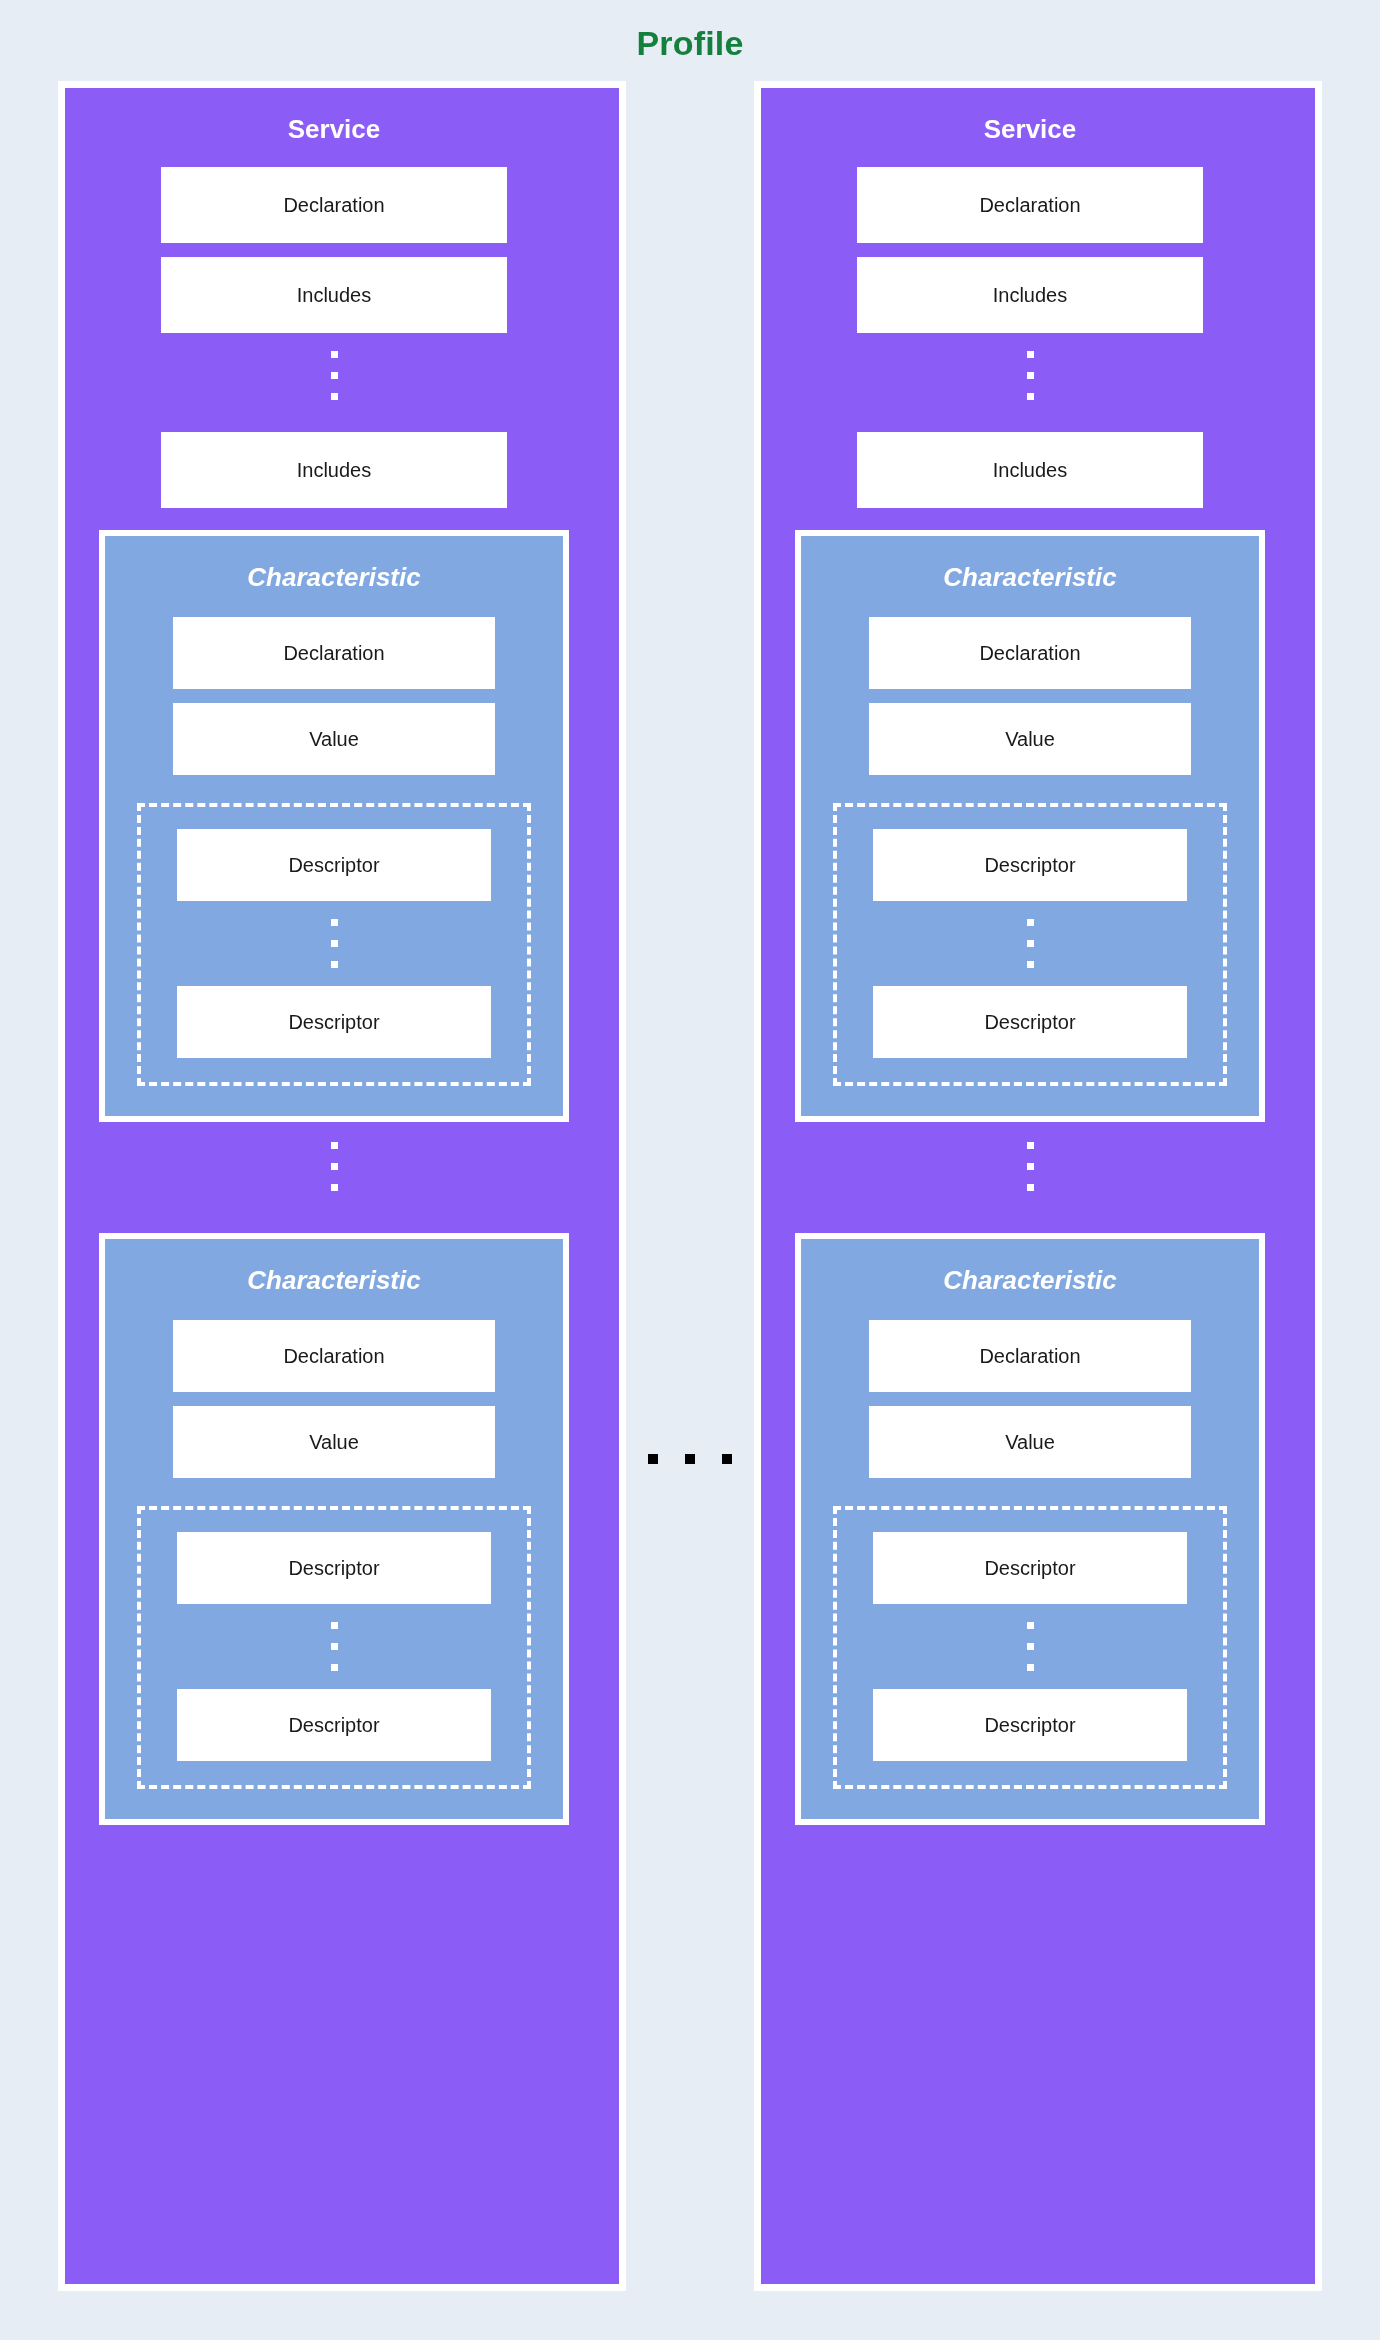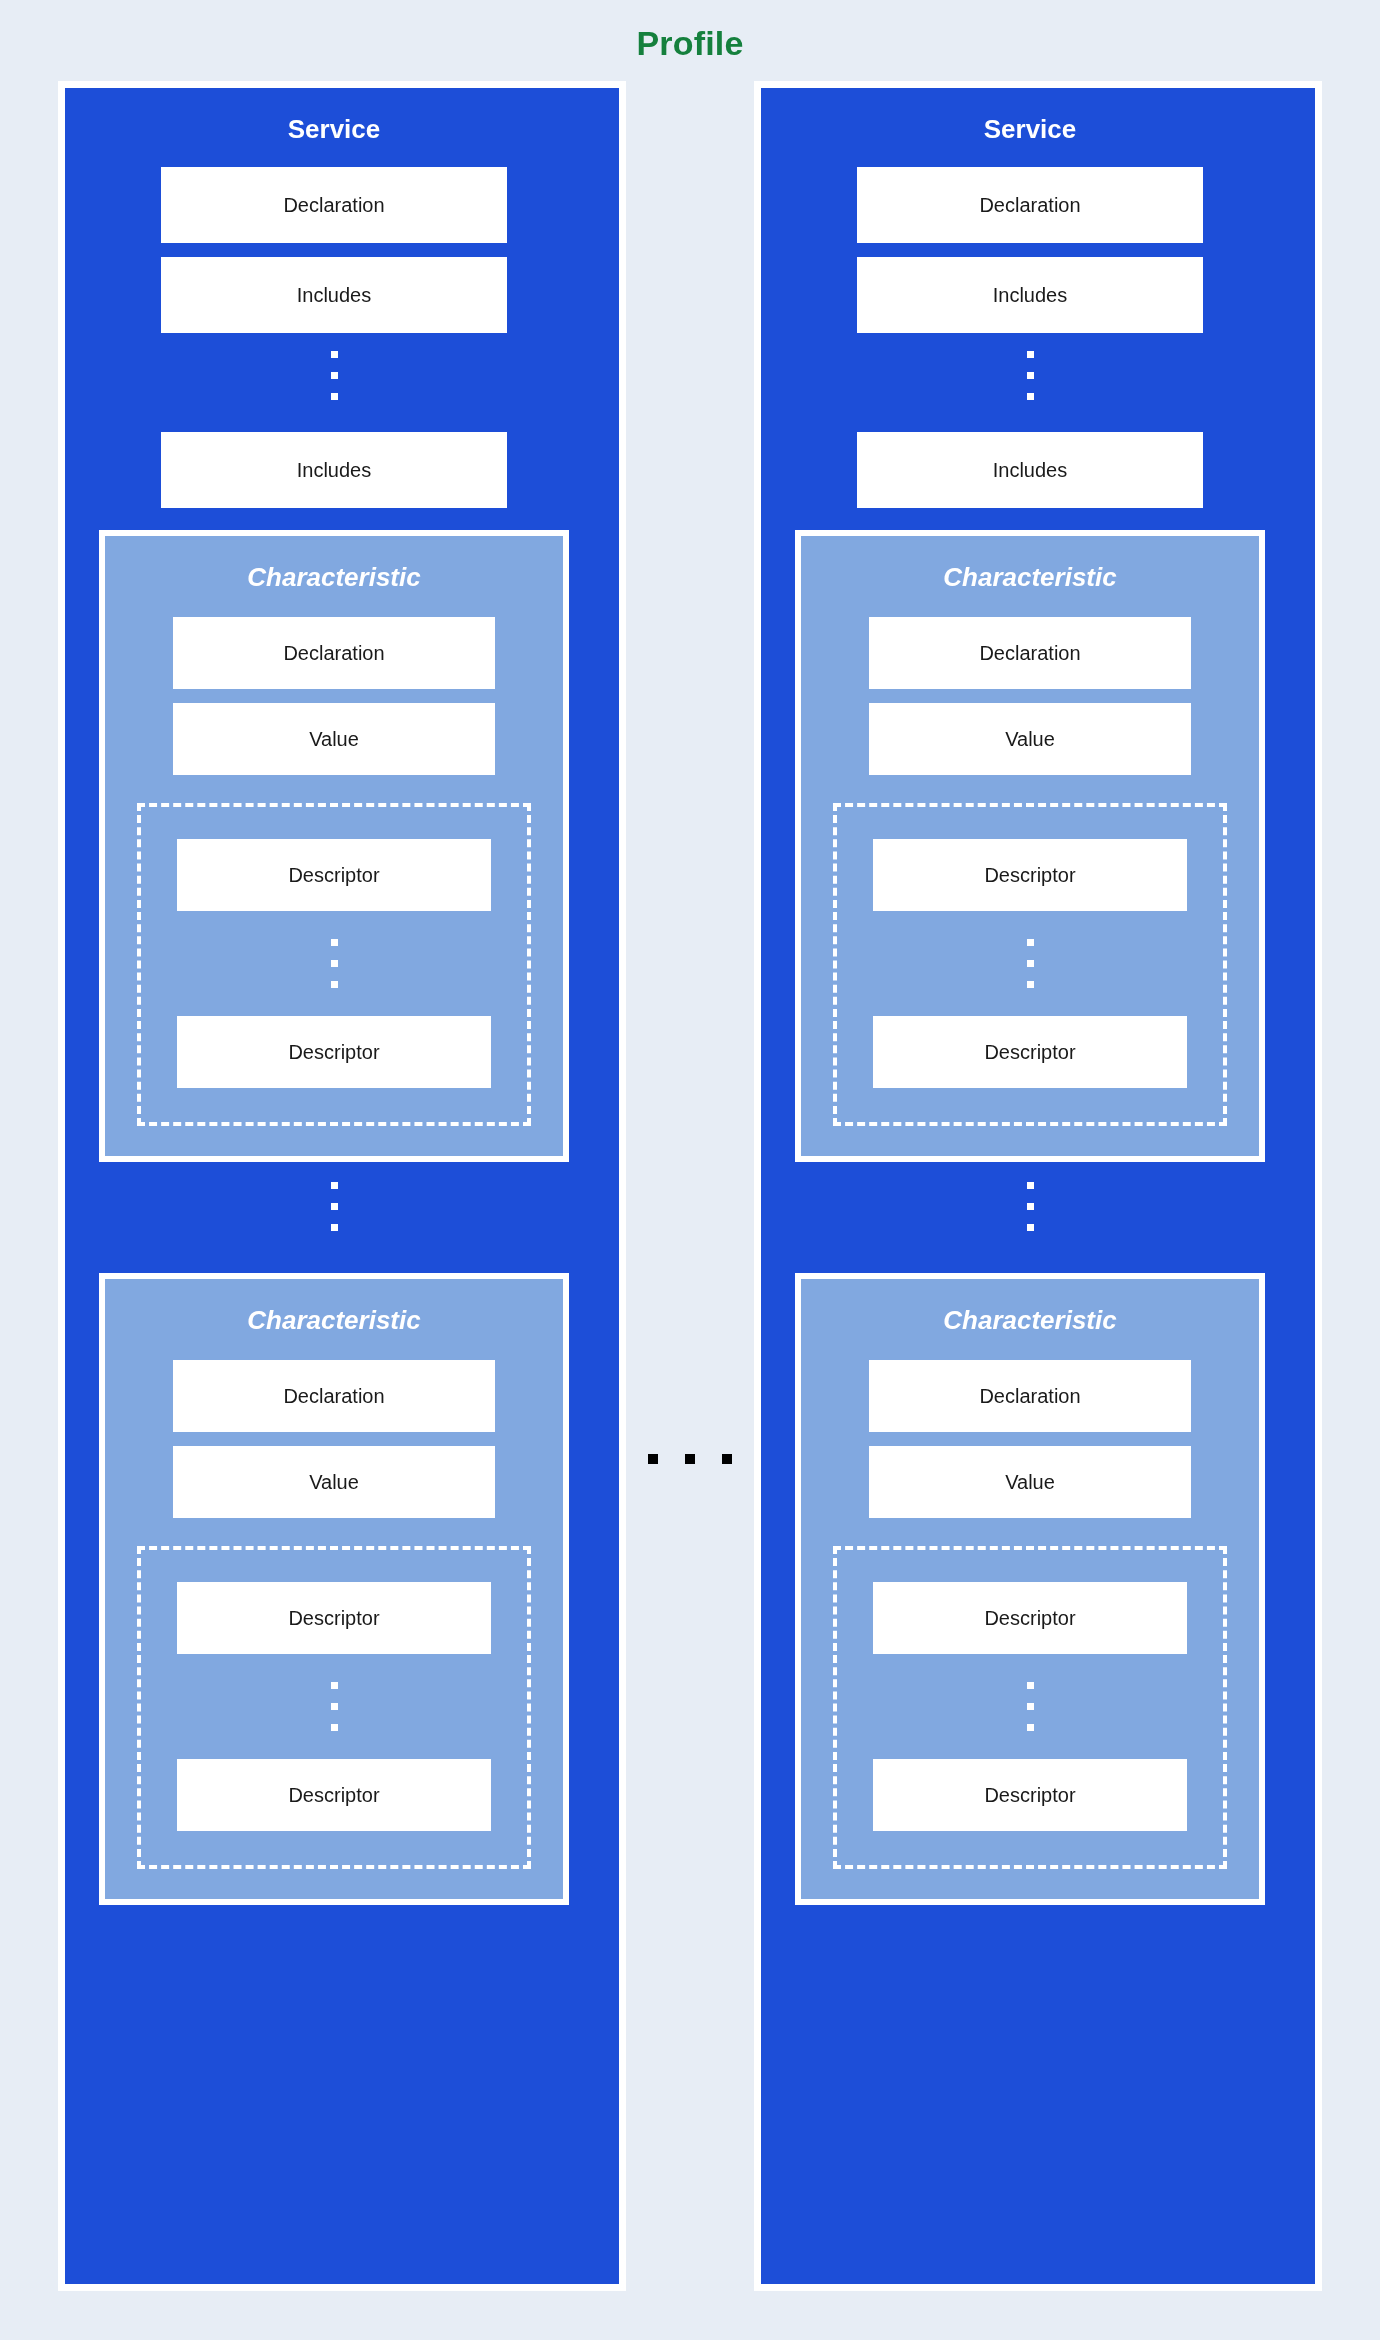--- a/index.html
+++ b/index.html
@@ -25,21 +25,21 @@
     padding:0 58px;
     margin-top:18px;
     height:2210px;
     box-sizing:border-box;
     position:relative;
   }
   .service-outer{
     width:568px;
     border:7px solid #ffffff;
     box-sizing:border-box;
-    background:#1d4ed8;
+    background:#8b5cf6;
     padding:0 16px 26px 0;
     display:flex;
     flex-direction:column;
   }
   .service-title{
     color:#ffffff;
     font-weight:bold;
     font-size:26px;
     text-align:center;
     padding:26px 0 8px 0;
@@ -92,21 +92,21 @@
     margin:14px 68px 0 68px;
   }
   .desc-group{
     border:4px dashed #ffffff;
     box-sizing:border-box;
     margin:28px 32px 0 32px;
     padding:22px 0 24px 0;
   }
   .desc-item{
     height:72px;
-    margin:10px 36px;
+    margin:0 36px;
   }
   .char-sep{
     display:flex;
     flex-direction:column;
     align-items:center;
     justify-content:center;
     gap:14px;
     padding:20px 0;
   }
   .char-sep i{display:block;width:7px;height:7px;background:#ffffff;}

